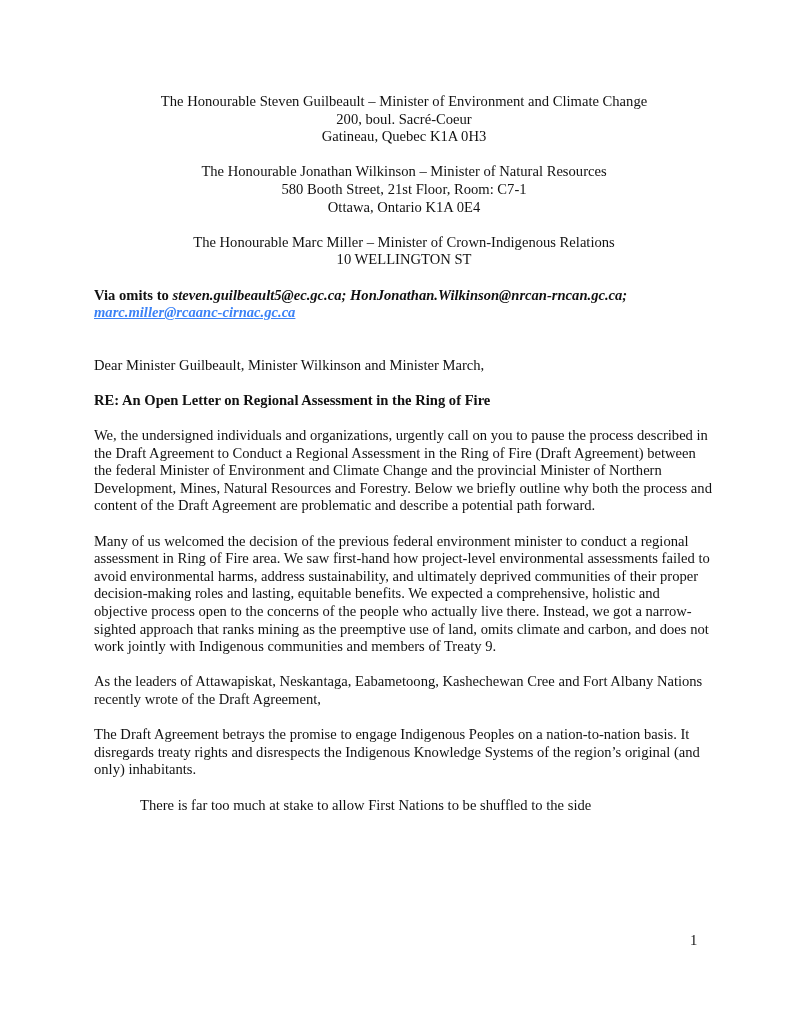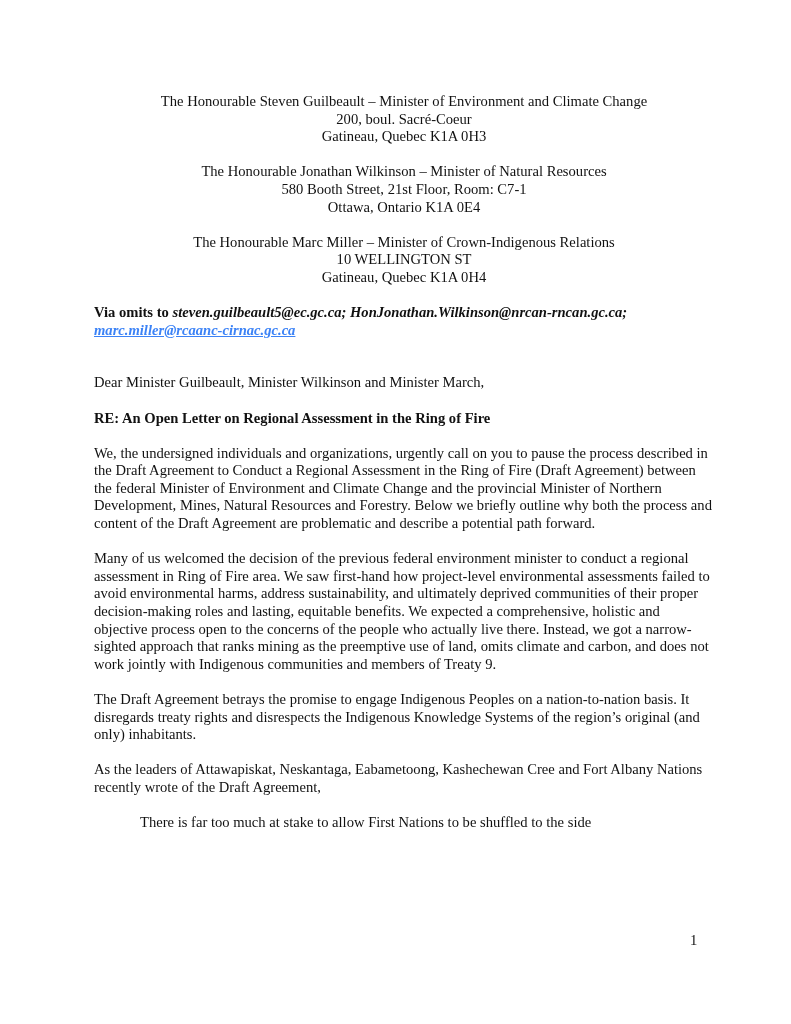--- a/index.html
+++ b/index.html
@@ -57,30 +57,29 @@
 
   <div class="block">
     <span class="addr-line">The Honourable Jonathan Wilkinson – Minister of Natural Resources</span>
     <span class="addr-line">580 Booth Street, 21st Floor, Room: C7-1</span>
     <span class="addr-line">Ottawa, Ontario K1A 0E4</span>
   </div>
 
   <div class="block">
     <span class="addr-line">The Honourable Marc Miller – Minister of Crown-Indigenous Relations</span>
     <span class="addr-line">10 WELLINGTON ST</span>
-    <span class="addr-line">Gatineau, Quebec K1A 0H4</span>
   </div>
 
   <p class="via"><span>Via omits to </span><span class="email">steven.guilbeault5@ec.gc.ca;</span> <span class="email">HonJonathan.Wilkinson@nrcan-rncan.gc.ca;</span><br><a class="email-link">marc.miller@rcaanc-cirnac.gc.ca</a></p>
 
   <p class="salutation">Dear Minister Guilbeault, Minister Wilkinson and Minister March,</p>
 
   <p class="re">RE: An Open Letter on Regional Assessment in the Ring of Fire</p>
 
   <p class="para">We, the undersigned individuals and organizations, urgently call on you to pause the process described in the Draft Agreement to Conduct a Regional Assessment in the Ring of Fire (Draft Agreement) between the federal Minister of Environment and Climate Change and the provincial Minister of Northern Development, Mines, Natural Resources and Forestry. Below we briefly outline why both the process and content of the Draft Agreement are problematic and describe a potential path forward.</p>
   <p class="para">Many of us welcomed the decision of the previous federal environment minister to conduct a regional assessment in Ring of Fire area. We saw first-hand how project-level environmental assessments failed to avoid environmental harms, address sustainability, and ultimately deprived communities of their proper decision-making roles and lasting, equitable benefits. We expected a comprehensive, holistic and objective process open to the concerns of the people who actually live there. Instead, we got a narrow-sighted approach that ranks mining as the preemptive use of land, omits climate and carbon, and does not work jointly with Indigenous communities and members of Treaty 9.</p>
+  <p class="para">As the leaders of Attawapiskat, Neskantaga, Eabametoong, Kashechewan Cree and Fort Albany Nations recently wrote of the Draft Agreement,</p>
   <p class="para">The Draft Agreement betrays the promise to engage Indigenous Peoples on a nation-to-nation basis. It disregards treaty rights and disrespects the Indigenous Knowledge Systems of the region’s original (and only) inhabitants.</p>
-  <p class="para">As the leaders of Attawapiskat, Neskantaga, Eabametoong, Kashechewan Cree and Fort Albany Nations recently wrote of the Draft Agreement,</p>
 
   <p class="quote">There is far too much at stake to allow First Nations to be shuffled to the side</p>
 </div>
 
 <div class="page-number">1</div>
 
 </body></html>

